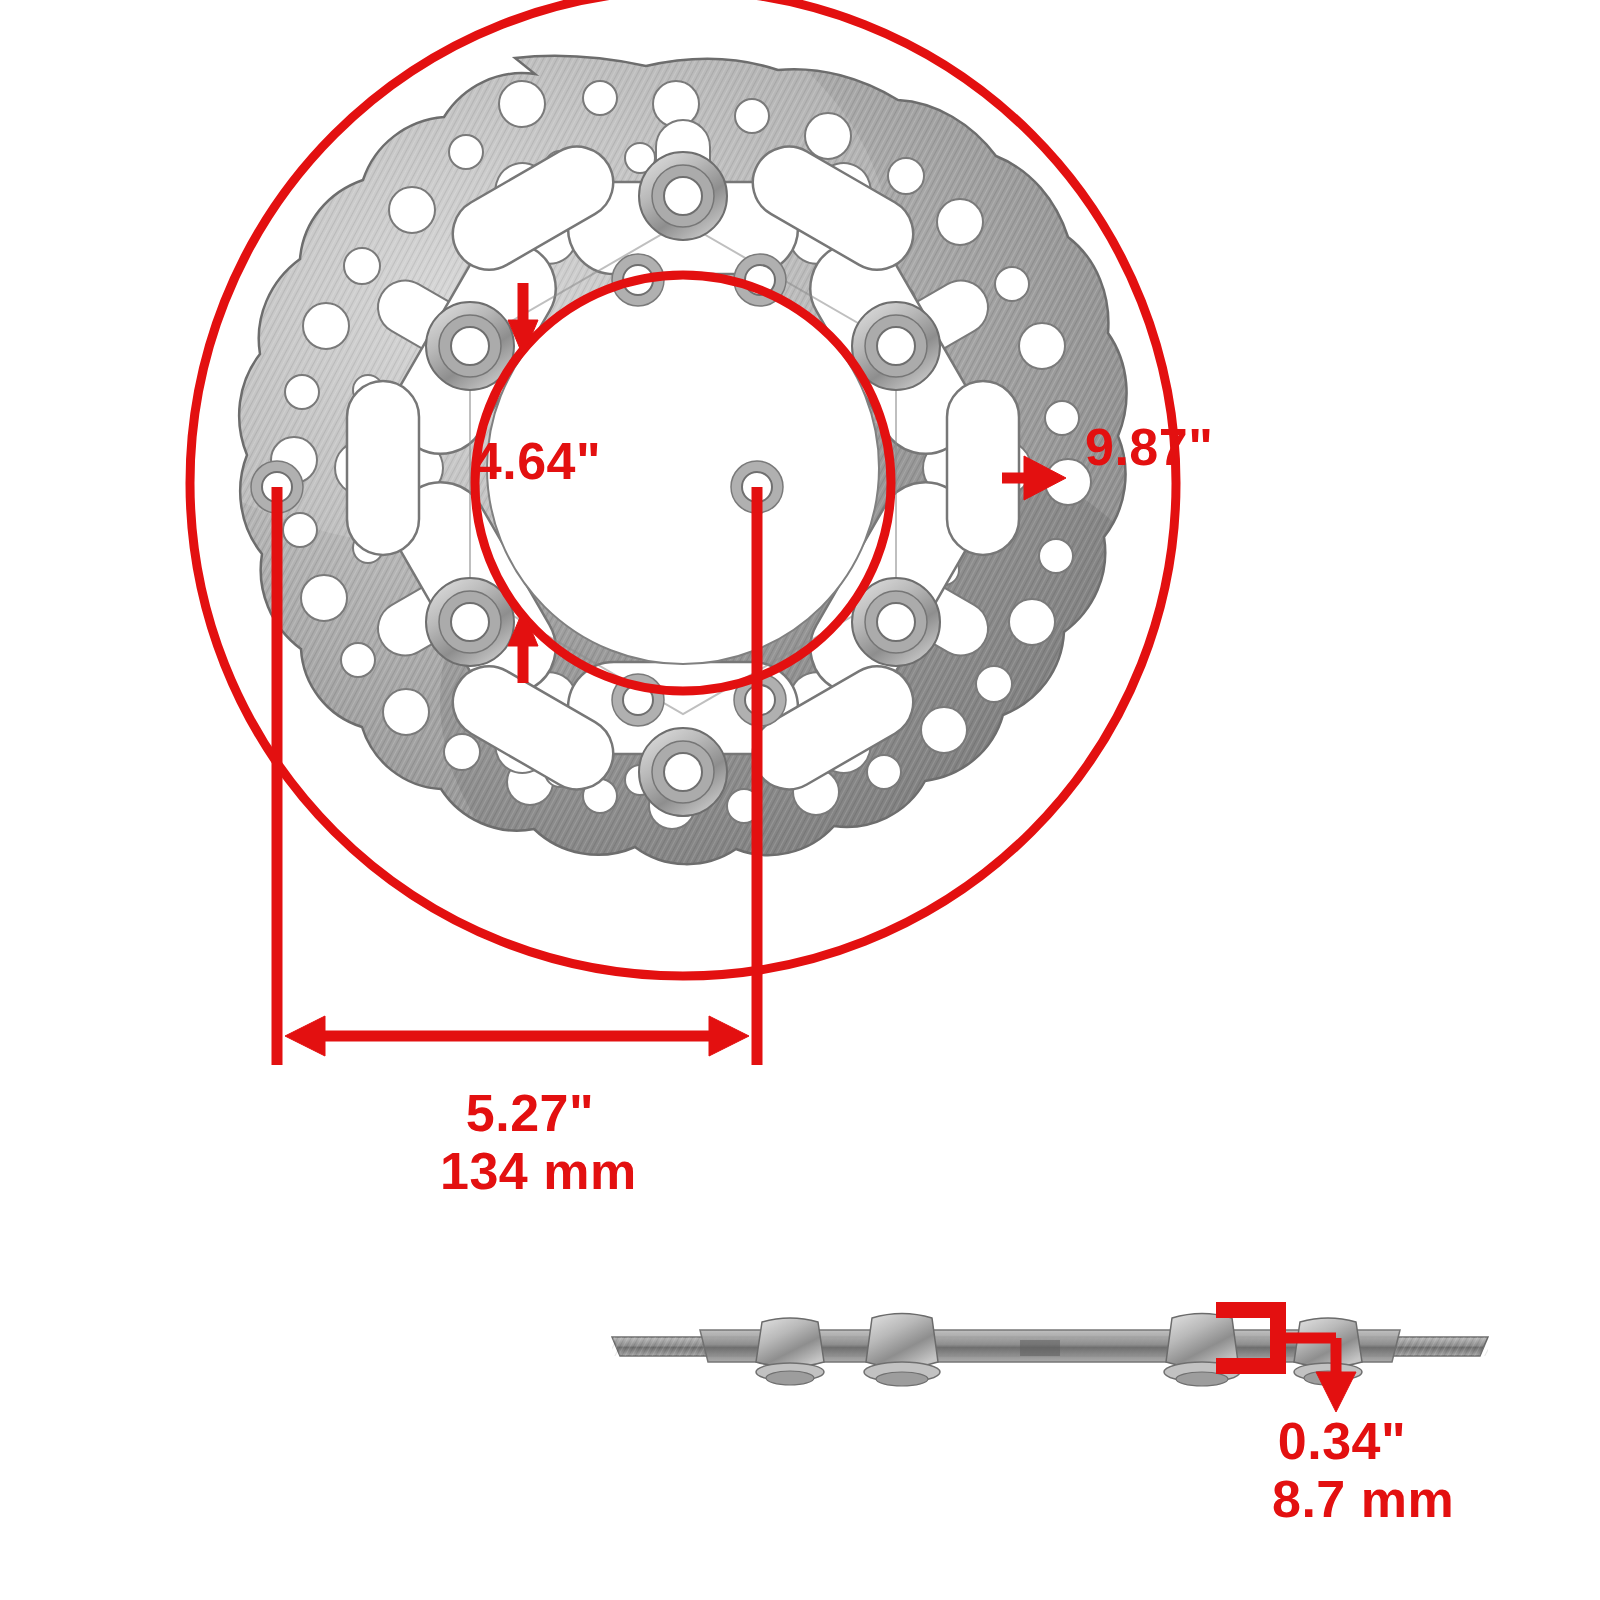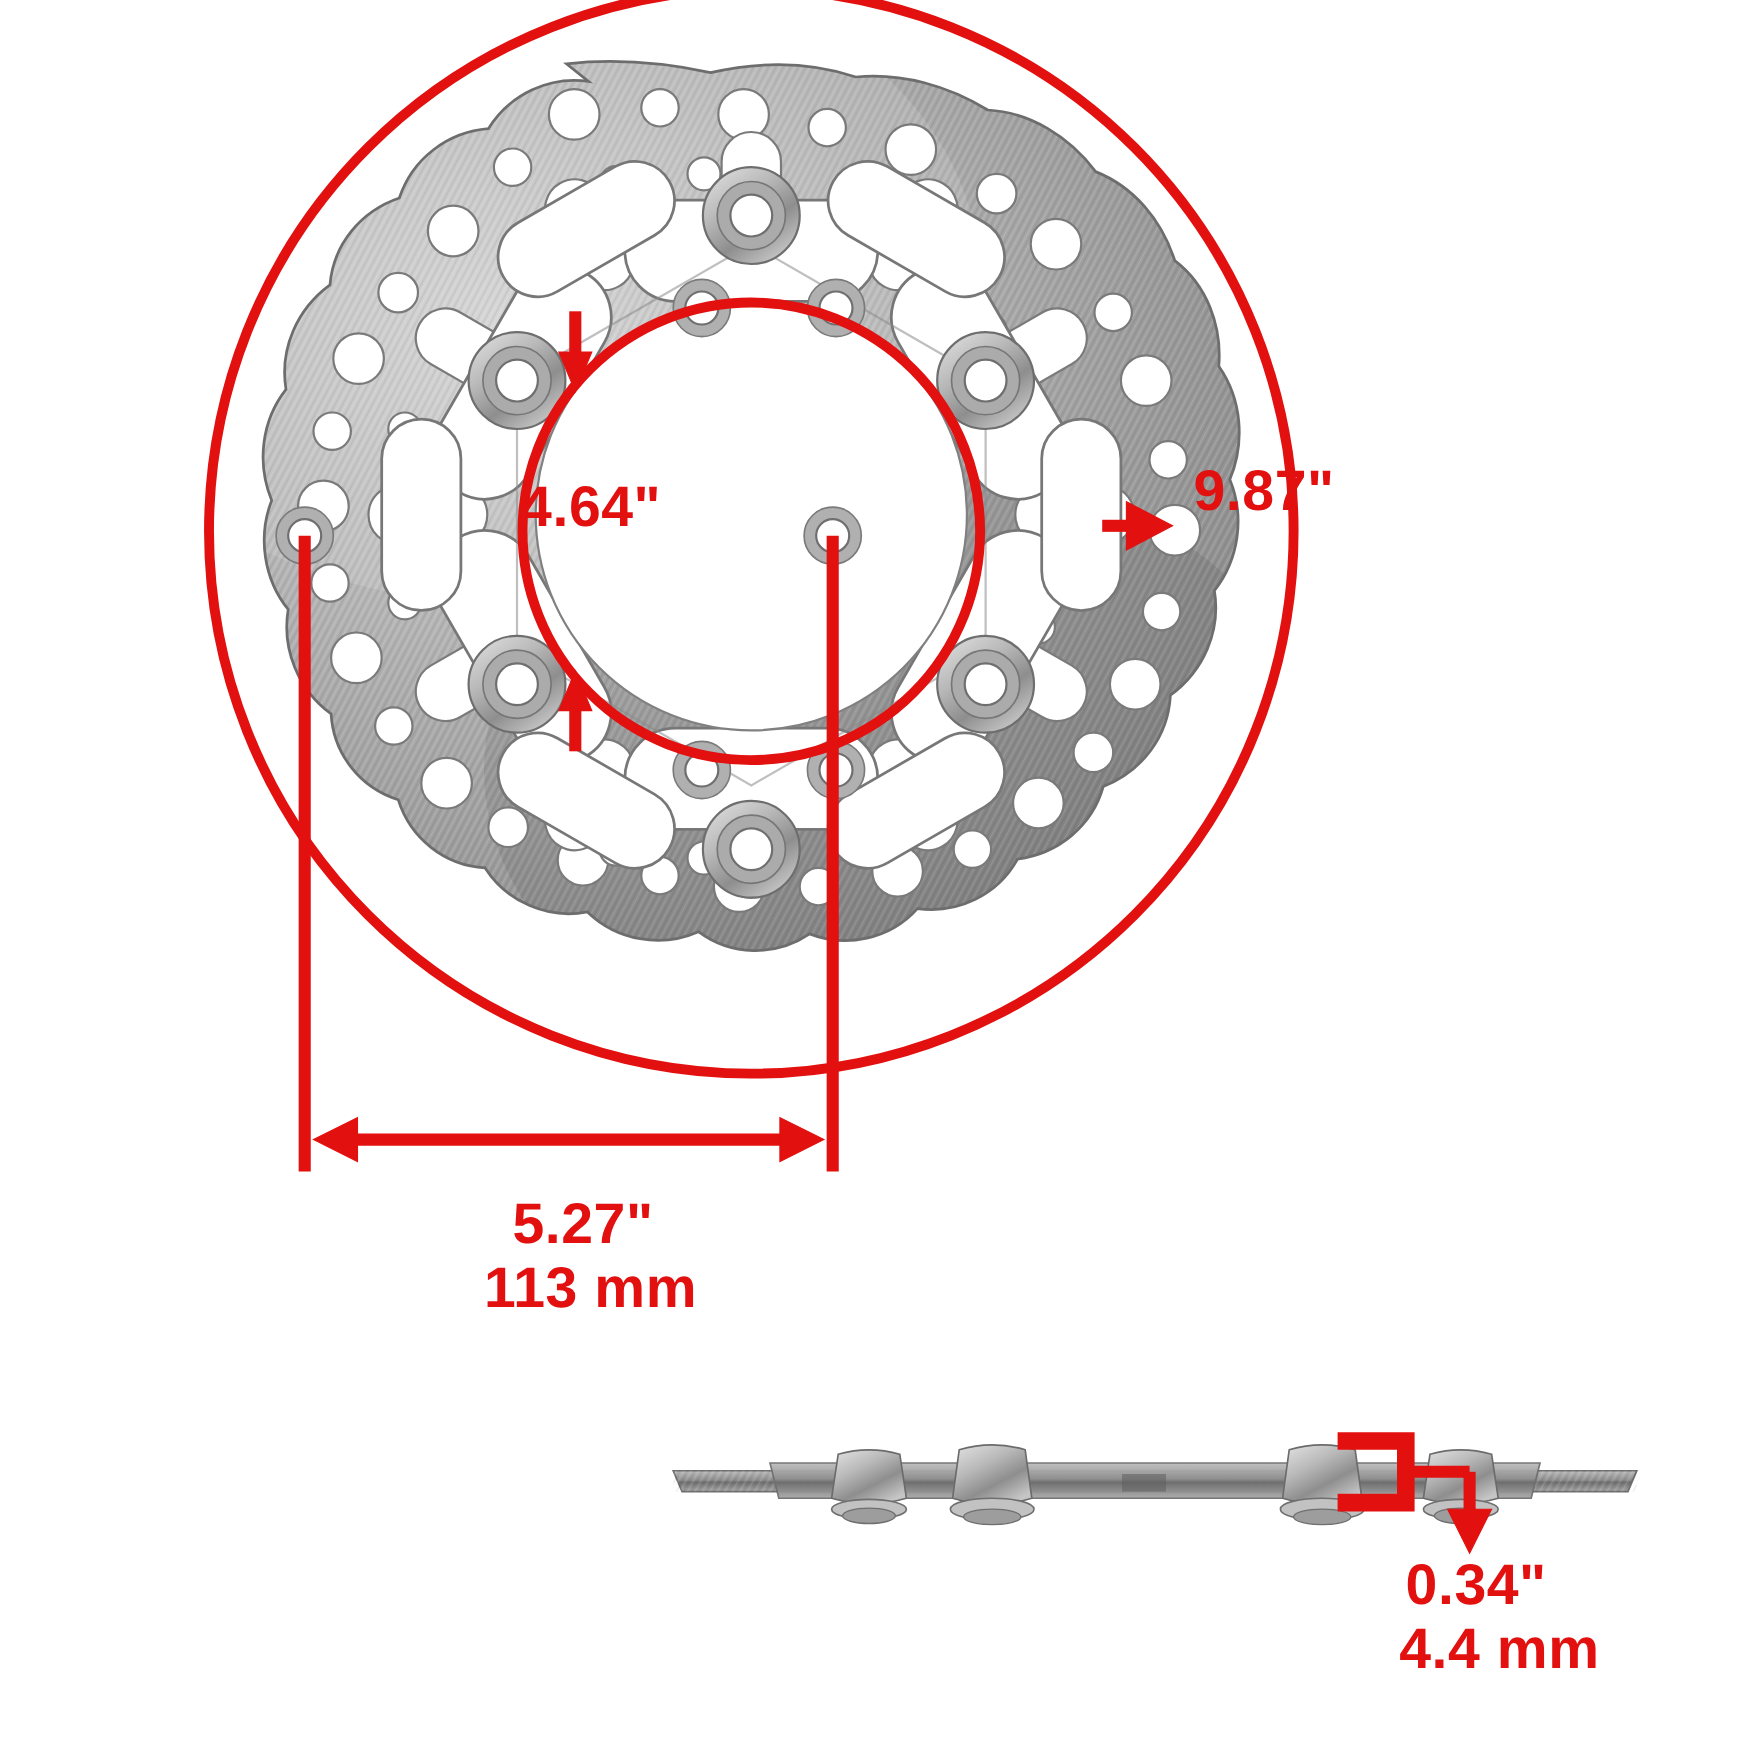--- a/index.html
+++ b/index.html
@@ -386,21 +386,21 @@
   <div class="dimtext" id="dim-outer">
     <span class="l1">9.87"</span>
   </div>
 
   <div class="dimtext" id="dim-inner">
     <span class="l1">4.64"</span>
   </div>
 
   <div class="dimtext" id="dim-bolt">
     <span class="l1">5.27"</span>
-    <span class="l2">113 mm</span>
+    <span class="l2">134 mm</span>
   </div>
 
   <div class="dimtext" id="dim-thick">
     <span class="l1">0.34"</span>
-    <span class="l2">4.4 mm</span>
+    <span class="l2">8.7 mm</span>
   </div>
 
 </div>
 
 </body></html>

